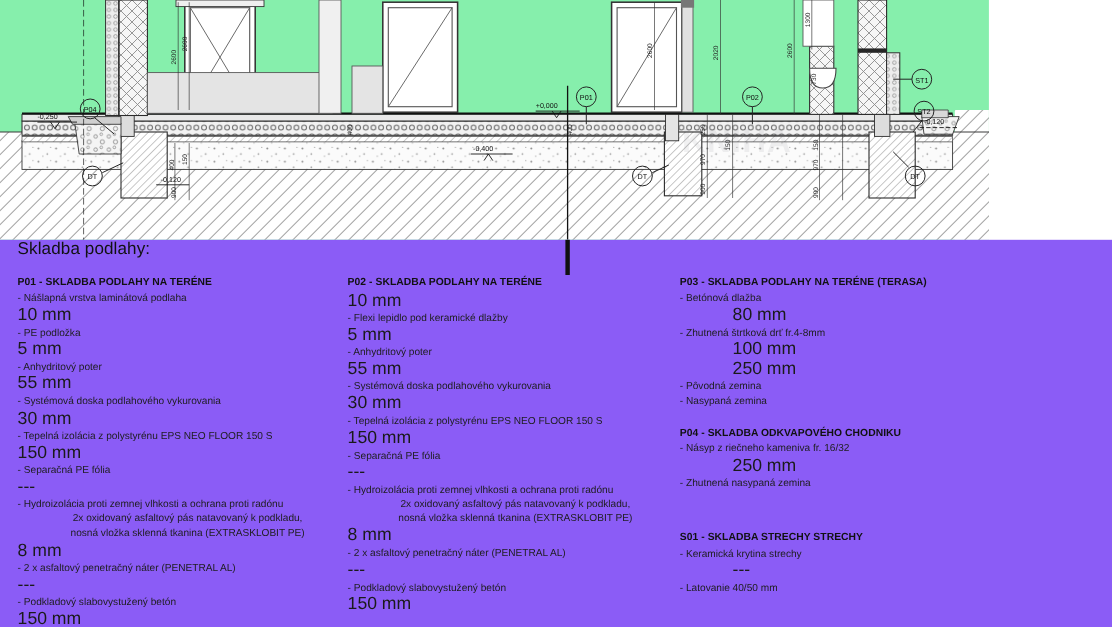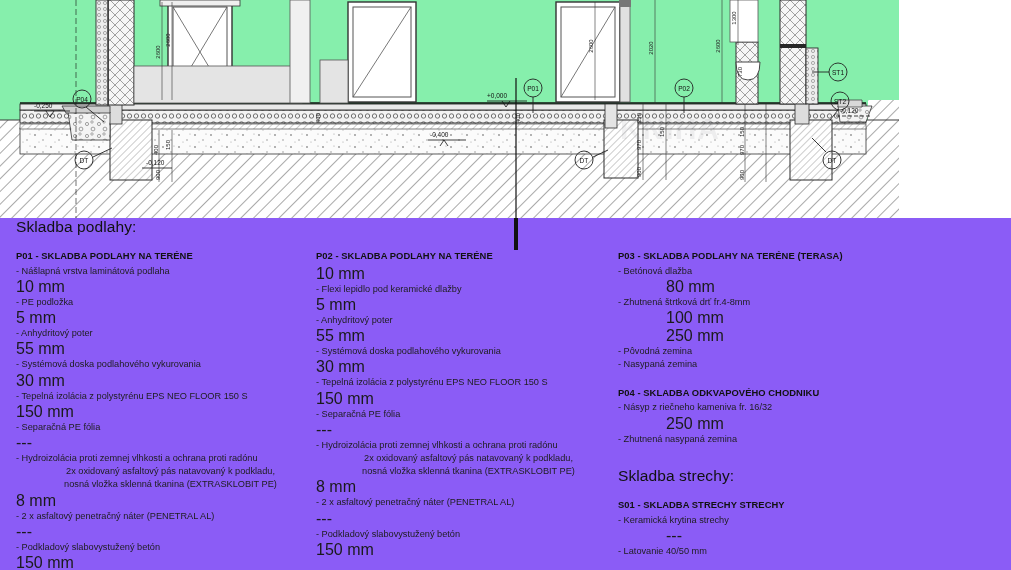--- a/index.html
+++ b/index.html
@@ -413,21 +413,20 @@
               <span class="lbl">- Násyp z riečneho kameniva fr. 16/32</span>
             </div><span class="val">250 mm</span></div>
           <div class="rowwrap">
             <div class="row">
               <span class="lbl">- Zhutnená nasypaná zemina</span>
             </div>
           </div>
         </div>
     </div>
     <div class="spacer-lg"></div>
-    <div class="section-title">Skladba strechy:</div>
     <div class="spacer-md"></div>
     <div class="block">
       <div class="block-head">S01 - SKLADBA STRECHY STRECHY</div>
       <div class="rows">
           <div class="rowwrap"><div class="row">
               <span class="lbl">- Keramická krytina strechy</span>
             </div><span class="val">---</span></div>
           <div class="rowwrap">
             <div class="row">
               <span class="lbl">- Latovanie 40/50 mm</span>

